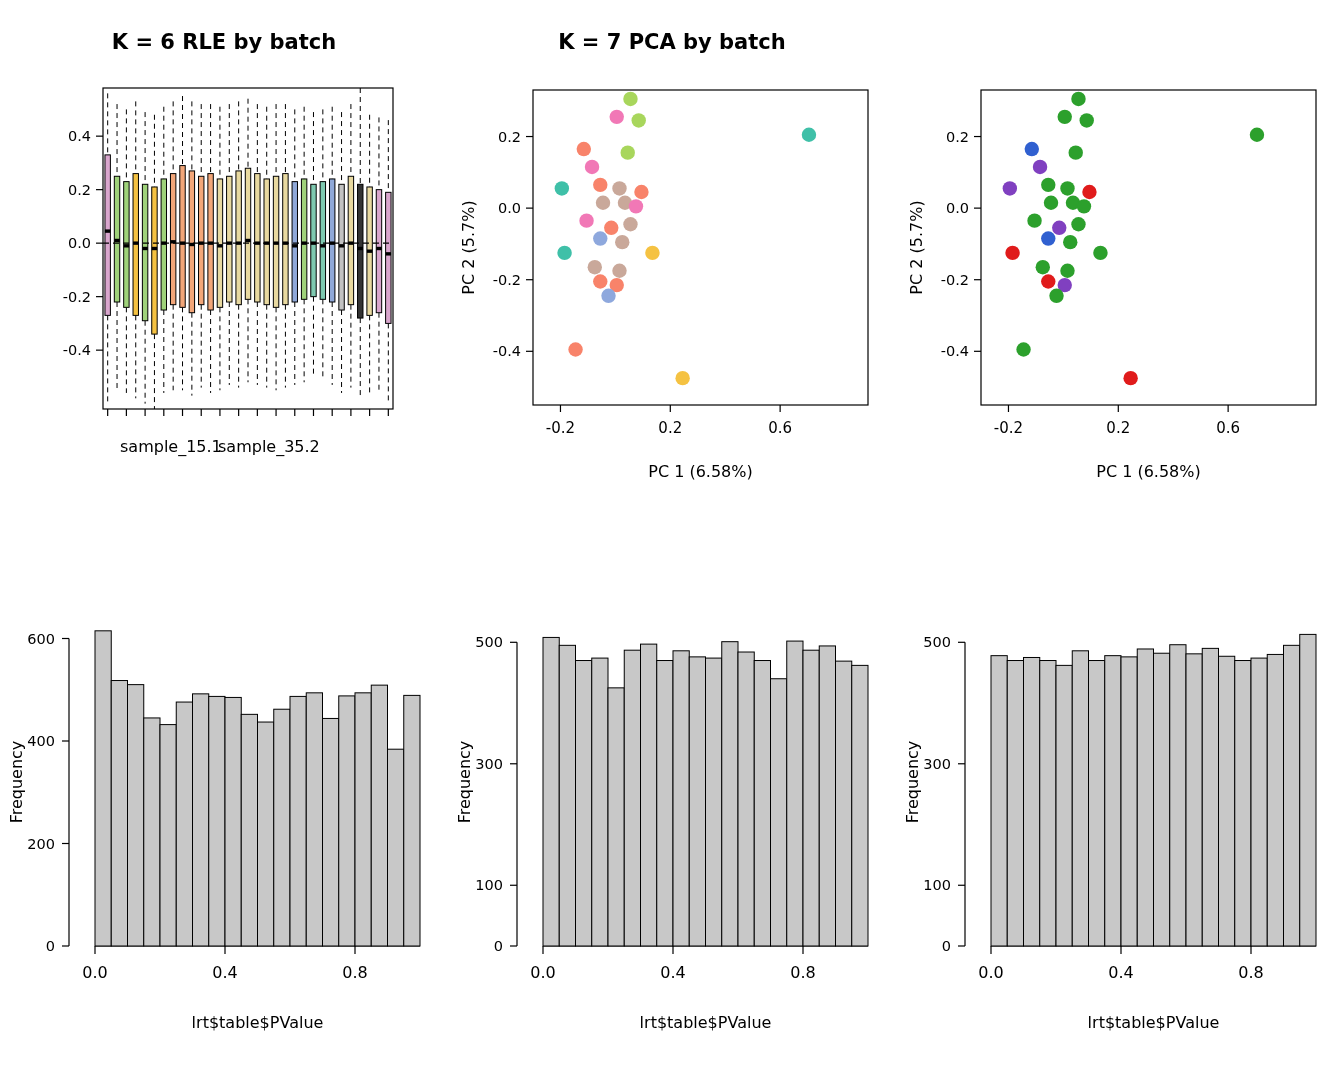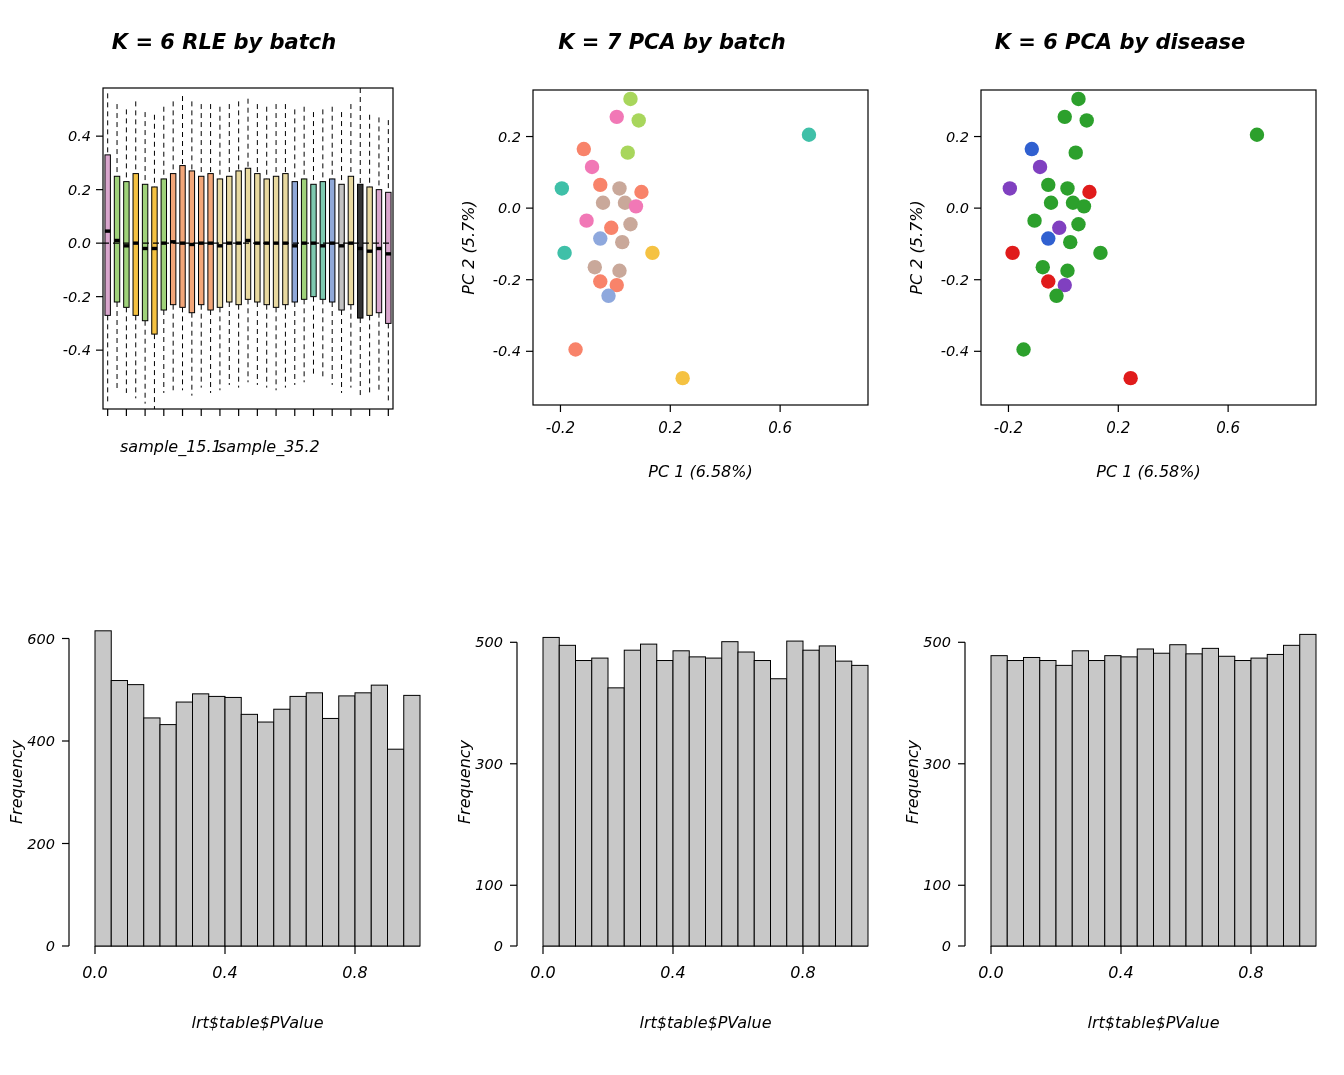--- a/index.html
+++ b/index.html
@@ -1,17 +1,17 @@
 <!DOCTYPE html>
 <html><head>
 <meta charset="utf-8">
 <style>
   html,body{margin:0;padding:0;background:#ffffff;}
   body{width:1344px;height:1075px;font-family:"DejaVu Sans",sans-serif;color:#000;overflow:hidden;}
-  .grid{display:grid;grid-template-columns:448px 448px 448px;grid-template-rows:538px 537px;width:1344px;height:1075px;font-style:italic;}
+  .grid{display:grid;grid-template-columns:448px 448px 448px;grid-template-rows:538px 537px;width:1344px;height:1075px;}
   .panel{position:relative;}
   .title{position:absolute;width:100%;text-align:center;font-weight:bold;}
   .title.big{top:30px;font-size:21px;}
   svg{display:block;}
   text{font-family:"DejaVu Sans",sans-serif;}
 </style>
 </head>
 <body>
 
 <div class="grid">
@@ -283,21 +283,20 @@
         <circle cx="168.75" cy="285.08522727272725" r="7.2" fill="#f8836a"></circle>
         <circle cx="160.5122950819672" cy="295.8238636363636" r="7.2" fill="#8ea8dd"></circle>
         <circle cx="127.56147540983606" cy="349.51704545454544" r="7.2" fill="#f8836a"></circle>
         <circle cx="234.65163934426226" cy="378.15340909090907" r="7.2" fill="#f5c242"></circle>
         <text x="252.5" y="477" font-size="16" text-anchor="middle" fill="#000">PC 1 (6.58%)</text>
         <text x="26" y="247.5" font-size="16" text-anchor="middle" fill="#000" transform="rotate(-90 26 247.5)">PC 2 (5.7%)</text>
       </svg>
   </div>
 
   <div class="panel">
-    <div class="title big">K = 6 PCA by disease</div>
     <svg id="svg-pca2" width="448" height="510">
         <rect x="85" y="90" width="335" height="315" fill="none" stroke="#000" stroke-width="1.2"></rect>
         <line x1="78" y1="351.3068181818182" x2="85" y2="351.3068181818182" stroke="#000" stroke-width="1.2"></line>
         <text x="73" y="356.3068181818182" font-size="14.5" text-anchor="end" fill="#000">-0.4</text>
         <line x1="78" y1="279.7159090909091" x2="85" y2="279.7159090909091" stroke="#000" stroke-width="1.2"></line>
         <text x="73" y="284.7159090909091" font-size="14.5" text-anchor="end" fill="#000">-0.2</text>
         <line x1="78" y1="208.125" x2="85" y2="208.125" stroke="#000" stroke-width="1.2"></line>
         <text x="73" y="213.125" font-size="14.5" text-anchor="end" fill="#000">0.0</text>
         <line x1="78" y1="136.53409090909093" x2="85" y2="136.53409090909093" stroke="#000" stroke-width="1.2"></line>
         <text x="73" y="141.53409090909093" font-size="14.5" text-anchor="end" fill="#000">0.2</text>

